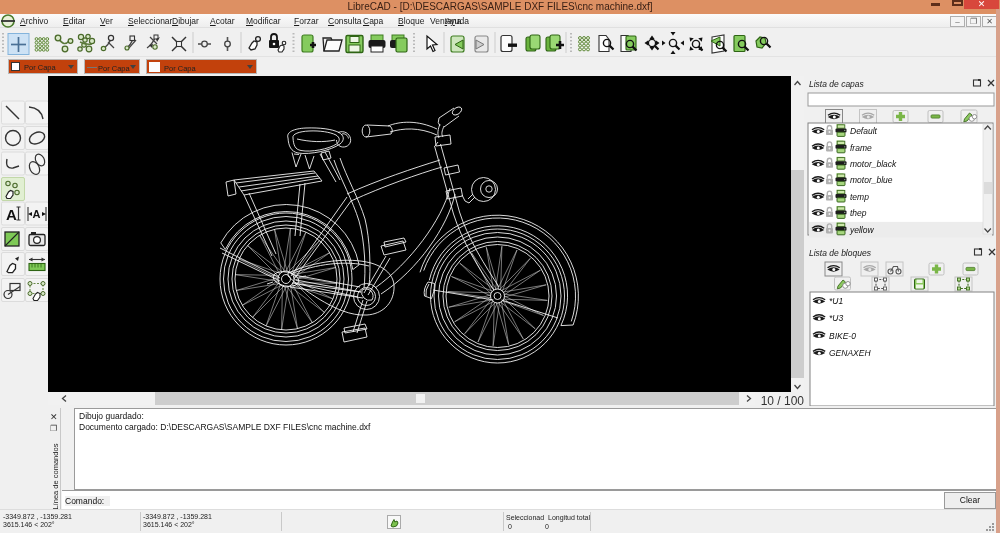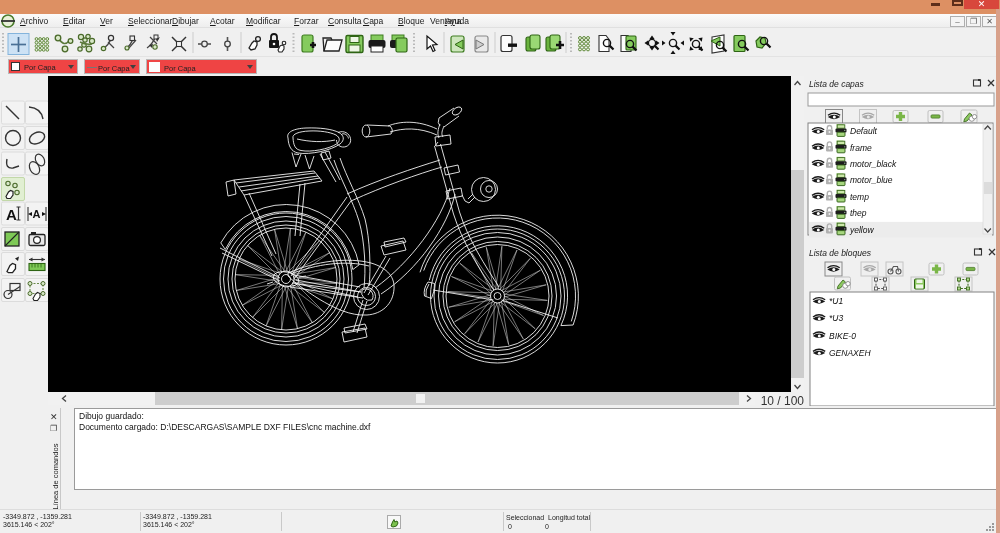--- a/index.html
+++ b/index.html
@@ -9,21 +9,21 @@
 #titlebar .ttext { position:absolute; left:0; right:0; top:1px; text-align:center; font-size:10px; color:#3a2015; }
 #tb-min { position:absolute; left:931px; top:3px; width:9px; height:2.5px; background:#5d2e1a; }
 #tb-max { position:absolute; left:952px; top:0px; width:11px; height:6px; border:2px solid #5d2e1a; }
 #tb-close { position:absolute; left:964px; top:0; width:35px; height:9px; background:#d8473c; color:#fff; font-size:9px; text-align:center; line-height:8px; }
 #menubar { position:absolute; left:0; top:14px; width:1000px; height:14px; background:linear-gradient(#fbfbfb,#eeeeee); border-bottom:1px solid #e0e0e0; }
 #menubar .mi { position:absolute; top:2px; font-size:8.5px; color:#1a1a1a;text-align:right; }
 #mdibtns { position:absolute; right:3px; top:1.5px; }
 #mdibtns span { display:inline-block; width:15px; height:11px; border:1px solid #aeaeae; background:#f4f4f4; color:#555; font-size:8px; text-align:center; line-height:10px; margin-left:1px; vertical-align:top;}
 #toolbar { position:absolute; left:0; top:28px; width:1000px; height:29px; background:#f0f0f0; border-bottom:1px solid #e3e3e3; }
 #penbar { position:absolute; left:0; top:58px; width:1000px; height:18px; background:#f0f0f0; }
-.combo { position:absolute; top:1px; height:15px; background:#ef4444; border:1px solid #b8b8b8; font-size:7.5px; color:#222; }
+.combo { position:absolute; top:1px; height:15px; background:#c2410c; border:1px solid #b8b8b8; font-size:7.5px; color:#222; }
 .combo .arr { position:absolute; right:3px; top:5px; width:0; height:0; border-left:3px solid transparent; border-right:3px solid transparent; border-top:4px solid #404040; }
 #mdi { position:absolute; left:0; top:76px; width:1000px; height:330px; background:#f0f0f0; }
 #canvas { position:absolute; left:48px; top:0px; width:743px; height:316px; background:#000; }
 #leftdock { position:absolute; left:0; top:0; width:48px; height:330px; }
 #vscroll { position:absolute; left:791px; top:0; width:13px; height:316px; background:#cdcdcd; }
 #hscroll { position:absolute; left:48px; top:316px; width:707px; height:13px; background:#cdcdcd; }
 #pagenum { position:absolute; left:758px; top:318px; width:46px; font-size:12px; color:#333; text-align:right;}
 #rightdock { position:absolute; left:805px; top:0; width:191px; height:330px; background:#f0f0f0;font-style:italic; }
 #cmddock { position:absolute; left:0; top:406px; width:1000px; height:103px; background:#f0f0f0; }
 #vtab { position:absolute; left:48px; top:2px; width:13px; height:101px; border-right:1px solid #c8c8c8; }
@@ -33,20 +33,21 @@
 #cmdrow .lbl { position:absolute; left:3px; top:5px; font-size:8.5px; color:#111; background:#f0f0f0; padding-right:6px;}
 #clearbtn { position:absolute; right:0px; top:1px; width:52px; height:17px; background:#eeeeee; border:1px solid #9a9a9a; font-size:8.5px; color:#111; text-align:center; line-height:15px; }
 #statusbar { position:absolute; left:0; top:509px; width:1000px; height:24px; background:#f0f0f0; border-top:1px solid #dddddd; font-size:7px; color:#222; }
 .sep { position:absolute; top:2px; bottom:2px; width:1px; background:#c9c9c9; }
 #rightborder { position:absolute; left:996px; top:9px; width:4px; height:524px; background:#d8a18b; }
 svg text { font-family:"Liberation Sans", sans-serif; }
 </style>
 </head>
 <body>
 <div id="titlebar">
+  <div class="ttext">LibreCAD - [D:\DESCARGAS\SAMPLE DXF FILES\cnc machine.dxf]</div>
   <div id="tb-min"></div>
     <div id="tb-max"></div>
     <div id="tb-close">✕</div>
 </div>
 <div id="menubar">
   <svg style="position:absolute;left:1px;top:0px" width="14" height="14" viewBox="0 0 14 14">
       <circle cx="7" cy="7" r="6" fill="#e8f0d8" stroke="#4a7a2a" stroke-width="1.6"></circle>
       <line x1="0" y1="7" x2="14" y2="7" stroke="#333" stroke-width="1.8"></line>
     </svg>
   <span class="mi" style="left:20px"><u>A</u>rchivo</span>
@@ -651,20 +652,24 @@
 </svg>
 </div>
 </div>
 <div id="cmddock">
   <div id="vtab">
     <div style="position:absolute;left:2px;top:4px;font-size:9px;color:#333;">✕</div>
     <div style="position:absolute;left:2px;top:16px;font-size:8px;color:#333;">❐</div>
     <div class="vtext">Línea de comandos</div>
   </div>
   <div id="history">Dibujo guardado:<br>Documento cargado: D:\DESCARGAS\SAMPLE DXF FILES\cnc machine.dxf</div>
+  <div id="cmdrow">
+      <span class="lbl">Comando:</span>
+      <span id="clearbtn">Clear</span>
+    </div>
 </div>
 <div id="statusbar">
   <div style="position:absolute;left:3px;top:3px;">-3349.872 , -1359.281</div>
   <div style="position:absolute;left:3px;top:11px;">3615.146 &lt; 202°</div>
   <div class="sep" style="left:140px"></div>
   <div style="position:absolute;left:143px;top:3px;">-3349.872 , -1359.281</div>
   <div style="position:absolute;left:143px;top:11px;">3615.146 &lt; 202°</div>
   <div class="sep" style="left:281px"></div>
   <div style="position:absolute;left:387px;top:5px;width:14px;height:14px;border:1px solid #aaa;background:#f8f8f8;">
     <svg width="12" height="12" viewBox="0 0 12 12" style="position:absolute;left:0;top:0">

